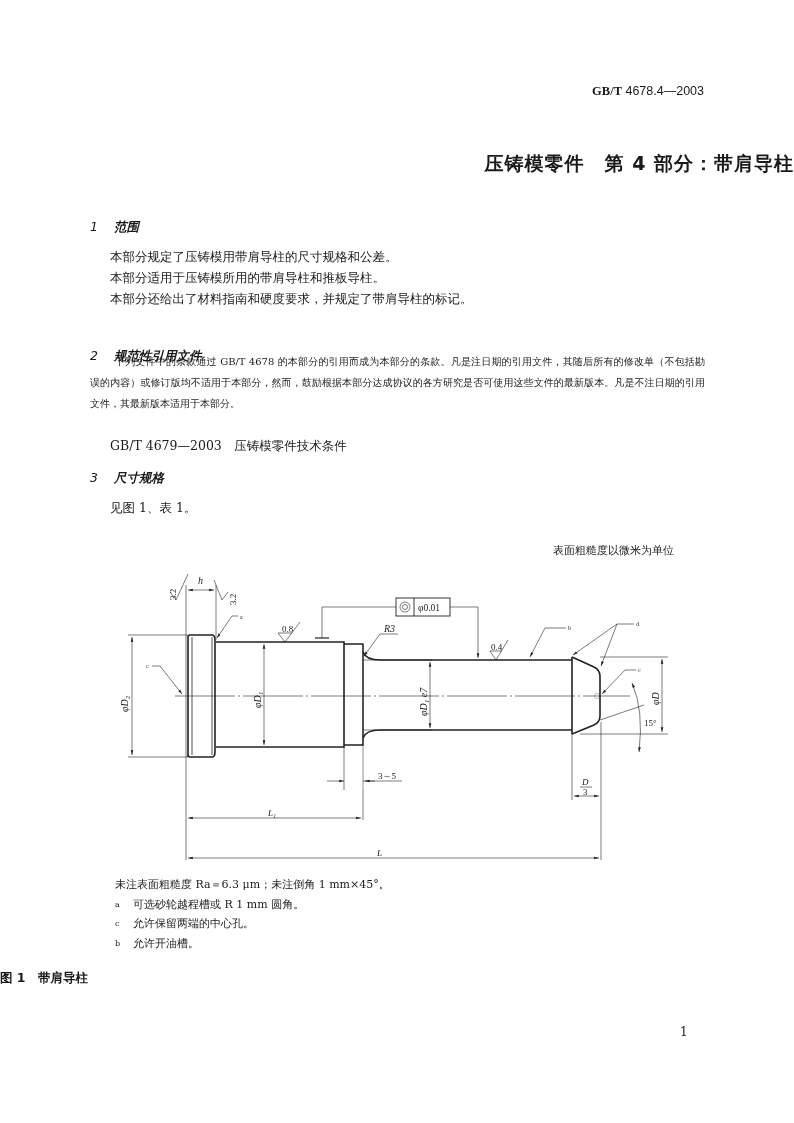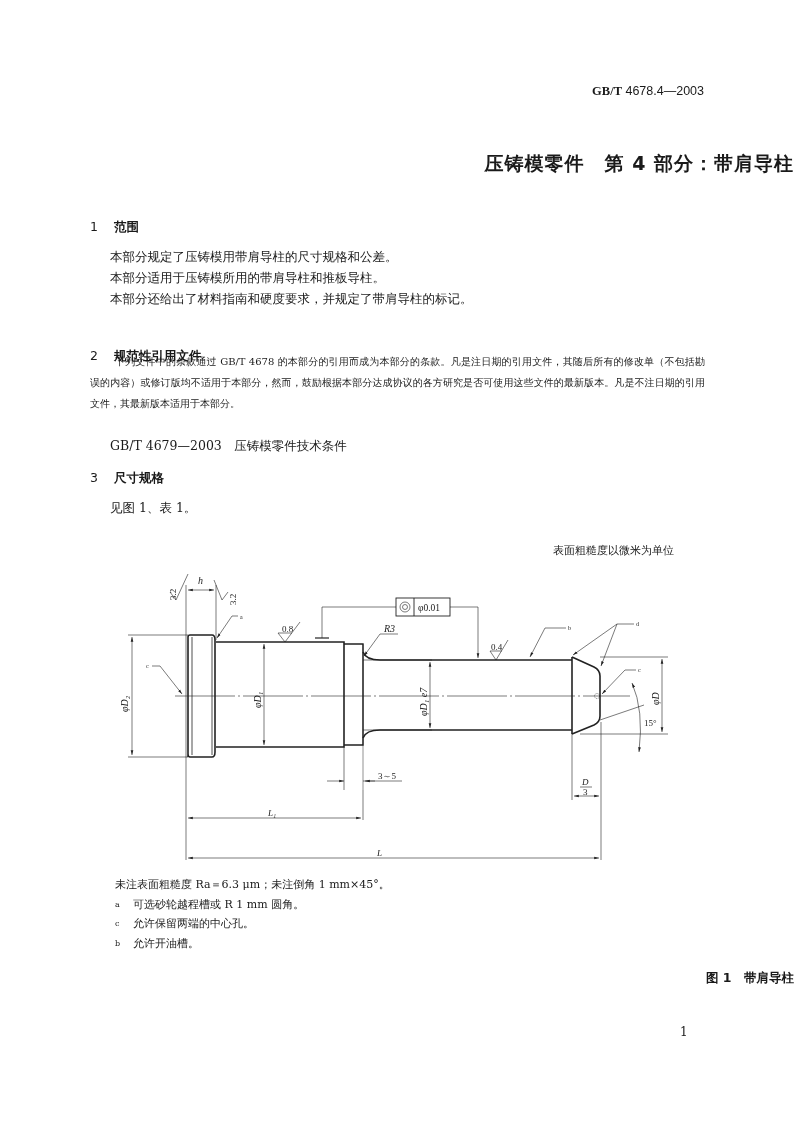--- a/index.html
+++ b/index.html
@@ -4,29 +4,29 @@
 <style>
   html, body { margin: 0; padding: 0; background: #ffffff; }
   body { width: 794px; height: 1123px; position: relative; overflow: hidden;
          font-family: "DejaVu Serif", "Liberation Serif", serif; color: #1a1a1a; }
   .abs { position: absolute; }
   .std-code { left: 560px; top: 84px; width: 144px; text-align: right; font-size: 12.5px;
               font-family: "Liberation Sans", "DejaVu Sans", sans-serif; }
   .std-code b { font-family: "Liberation Serif", serif; font-weight: bold; }
   .title { left: 0; top: 151px; width: 794px; text-align: right; font-size: 19px; font-weight: bold;
            font-family: "DejaVu Sans", sans-serif; letter-spacing: 1px; }
-  .sec { left: 90px; font-size: 12.5px; font-weight: bold; font-family: "DejaVu Sans", sans-serif; }
+  .sec { left: 90px; font-size: 12.5px; font-weight: bold; font-family: "DejaVu Sans", sans-serif; font-style: italic; }
   .sec .num { display: inline-block; width: 24px; font-weight: normal; }
   .para { left: 90px; width: 615px; font-size: 10px; line-height: 21px; text-align: justify; }
   .para.indent { text-indent: 25px; }
   .line { left: 110px; font-size: 12.5px; }
   .unit-note { left: 553px; top: 543px; font-size: 11px; }
   .notes { left: 115px; top: 875px; font-size: 11px; line-height: 19.5px; }
   .notes .fn { display: inline-block; width: 18px; font-size: 8px; vertical-align: top; }
-  .fig-caption { left: 0; top: 970px; width: 794px; text-align: right; font-size: 12.5px;
+  .fig-caption { left: 0; top: 970px; width: 794px; text-align: left; font-size: 12.5px;
                  font-weight: bold; font-family: "DejaVu Sans", sans-serif; }
   .page-no { left: 680px; top: 1025px; font-size: 12px; }
   svg text { font-family: "Liberation Serif", "DejaVu Serif", serif; }
 </style>
 </head>
 <body>
 
 <div class="abs std-code"><b>GB/T</b><span> 4678.4—2003</span></div>
 
 <div class="abs title">压铸模零件　第 4 部分：带肩导柱</div>

